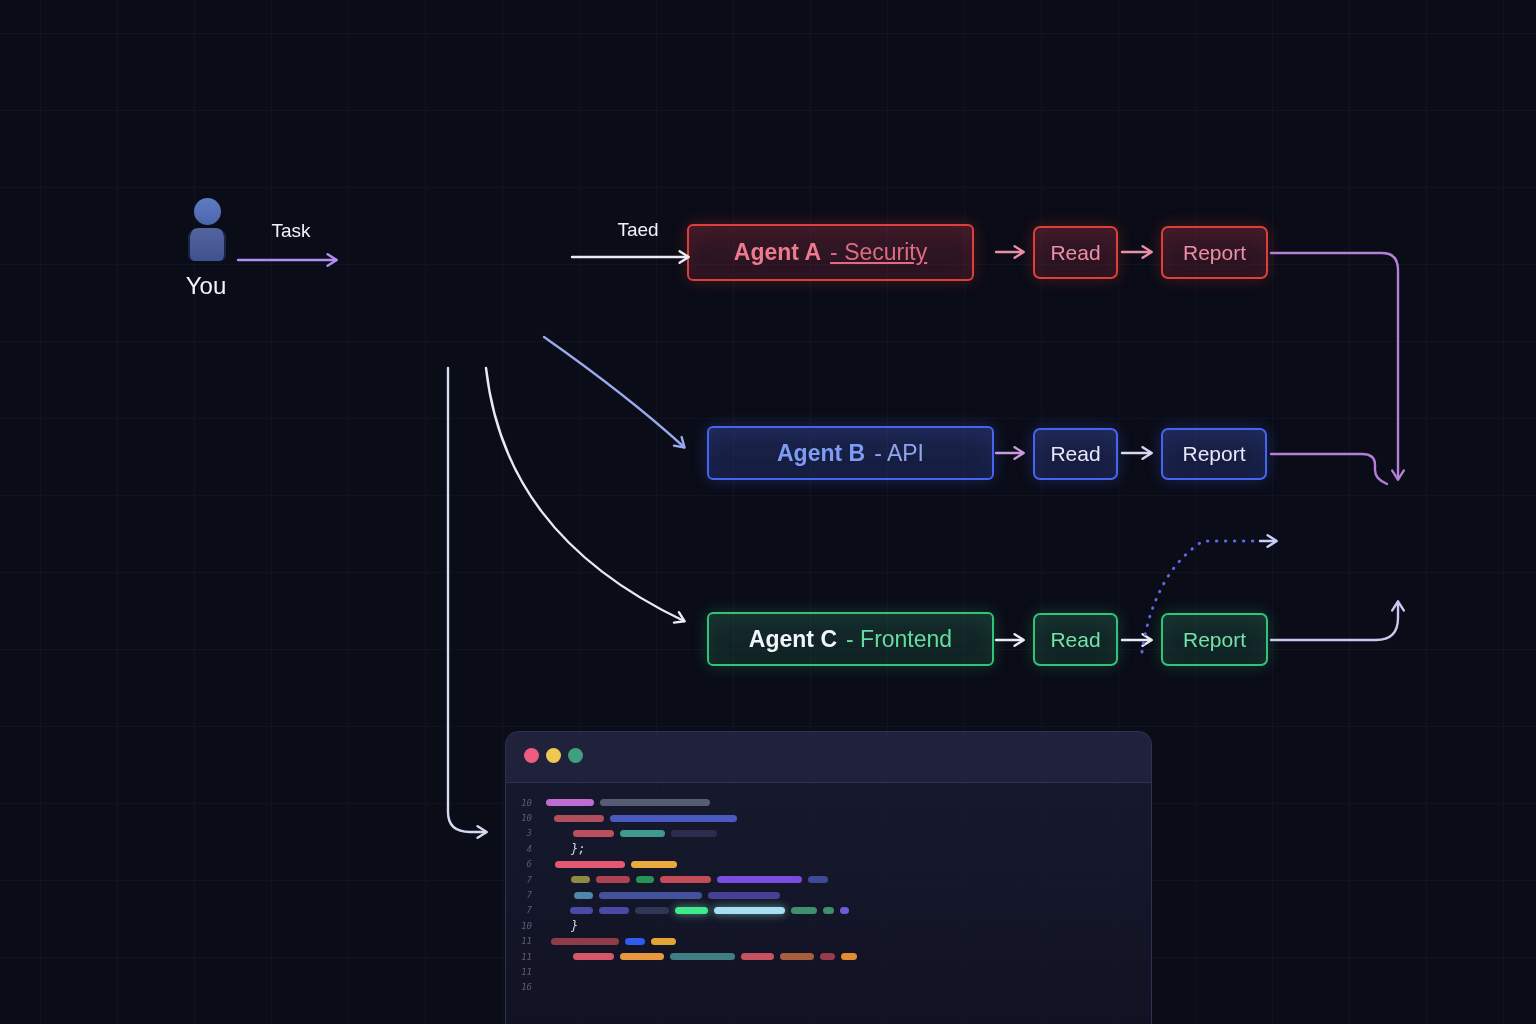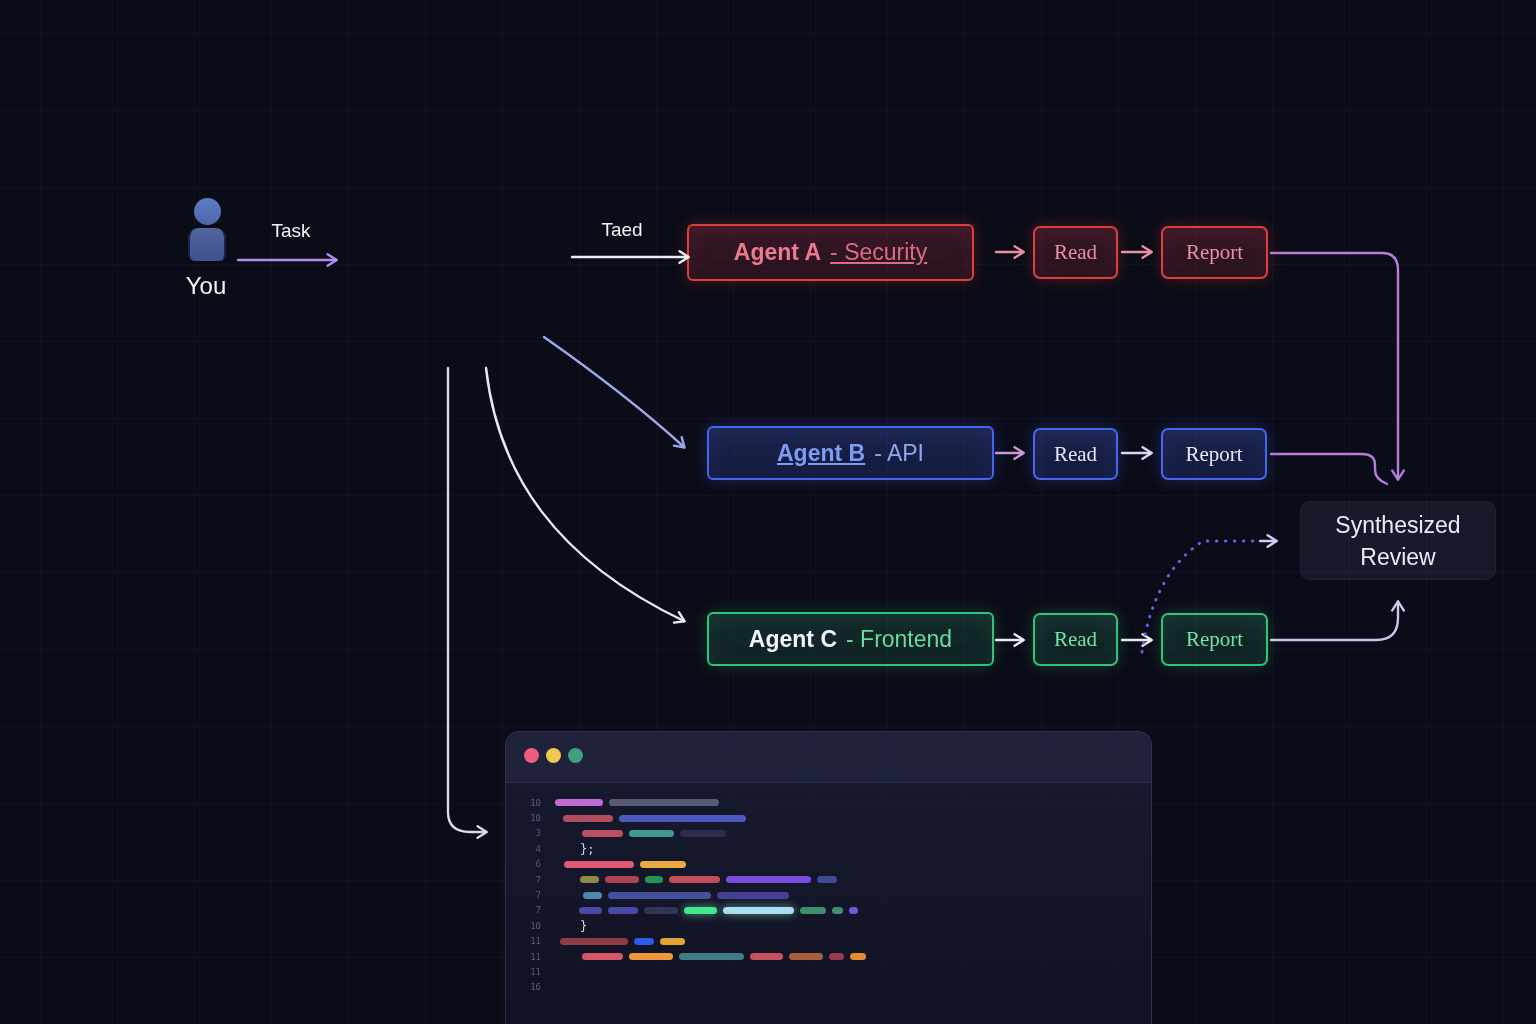--- a/index.html
+++ b/index.html
@@ -20,75 +20,75 @@
   .user-icon{position:absolute;left:188px;top:198px;width:38px;height:64px;}
   .u-head{position:absolute;left:6px;top:0;width:27px;height:27px;border-radius:50%;
     background:linear-gradient(180deg,#5d7cc4,#4c66ab);}
   .u-body{position:absolute;left:0;top:30px;width:38px;height:33px;border-radius:11px 11px 7px 7px;
     background:linear-gradient(180deg,#53659f,#3f5190);
     box-shadow:inset 8px 0 0 -6px rgba(15,22,50,.8), inset -8px 0 0 -6px rgba(15,22,50,.8);}
   .user-label{position:absolute;left:156px;top:272px;width:100px;text-align:center;font-size:24px;color:#f2f4fc;}
 
   .lbl{position:absolute;font-size:19px;color:#f0f2fa;text-align:center;}
   .task-lbl{left:241px;top:220px;width:100px;}
-  .taed-lbl{left:572px;top:219px;width:100px;}
+  .taed-lbl{left:588px;top:219px;width:100px;}
 
   
   .circle{
     position:absolute;left:363px;top:164px;width:198px;height:198px;border-radius:50%;
     border:3px solid #7b5ccc;
     background:radial-gradient(circle at 50% 22%, #4a3a70 0%, #3b2e5c 45%, #27203f 100%);
     box-shadow:0 0 55px 8px rgba(122,92,205,0.28), inset 0 -20px 40px rgba(10,10,25,0.45);
     display:flex;flex-direction:column;align-items:center;justify-content:center;
     font-size:23px;line-height:34px;color:#f3f4fb;z-index:2;
   }
 
   
   .agent-box{position:absolute;width:283px;display:flex;align-items:center;justify-content:center;
     border-radius:6px;font-size:23px;z-index:2;}
   .agent-box .an{font-weight:bold;}
   .agent-box .ad{margin-left:9px;}
   .small-box{position:absolute;display:flex;align-items:center;justify-content:center;
-    border-radius:7px;font-size:21px;z-index:2;font-family:Liberation Serif, serif;}
+    border-radius:7px;font-size:21px;z-index:2;}
 
   .box-a{border:2.5px solid #dd3f3a;background:linear-gradient(180deg,rgba(150,48,72,.34),rgba(96,32,52,.30));
     box-shadow:0 0 16px rgba(221,63,58,.28), inset 0 0 22px rgba(221,63,58,.10);}
   .box-b{border:2.5px solid #4565ee;background:linear-gradient(180deg,rgba(64,86,186,.34),rgba(42,58,140,.30));
     box-shadow:0 0 16px rgba(69,101,238,.30), inset 0 0 22px rgba(69,101,238,.12);}
   .box-c{border:2.5px solid #32c379;background:linear-gradient(180deg,rgba(44,112,88,.32),rgba(28,74,60,.30));
     box-shadow:0 0 16px rgba(50,195,121,.25), inset 0 0 22px rgba(50,195,121,.10);text-align:center;}
 
   .a-agent{left:687px;top:224px;height:53px;}
   .a-read {left:1033px;top:226px;width:81px;height:49px;}
   .a-report{left:1161px;top:226px;width:103px;height:49px;}
   .b-agent{left:707px;top:426px;height:50px;}
   .b-read {left:1033px;top:428px;width:81px;height:48px;}
   .b-report{left:1161px;top:428px;width:102px;height:48px;}
   .c-agent{left:707px;top:612px;height:50px;}
   .c-read {left:1033px;top:613px;width:81px;height:49px;}
   .c-report{left:1161px;top:613px;width:103px;height:49px;}
 
   .txt-a-name{color:#ee7a8e;} .txt-a-rest{color:#e06a80;text-decoration:underline;} .txt-a-small{color:#ef8fa5;}
-  .txt-b-name{color:#7f9cf5;text-decoration:underline;} .txt-b-rest{color:#8fa6ef;} .txt-b-small{color:#e8e6f8;}
+  .txt-b-name{color:#7f9cf5;} .txt-b-rest{color:#8fa6ef;} .txt-b-small{color:#e8e6f8;}
   .txt-c-name{color:#f2f5fa;} .txt-c-rest{color:#64dd9e;} .txt-c-small{color:#70e5a8;}
 
   
   .synth{position:absolute;left:1300px;top:501px;width:196px;height:79px;border-radius:10px;
     background:rgba(150,160,215,0.10);box-shadow:inset 0 0 0 1px rgba(190,200,255,0.05);
     display:flex;flex-direction:column;align-items:center;justify-content:center;
     font-size:23px;line-height:32px;color:#eaedf8;z-index:2;}
 
   
   .editor{position:absolute;left:505px;top:731px;width:645px;height:293px;
     border-radius:14px 14px 0 0;border:1px solid #2e3254;border-bottom:none;
     background:linear-gradient(180deg,rgba(34,37,66,0.55),rgba(18,20,38,0.85));z-index:2;}
   .titlebar{height:50px;border-radius:13px 13px 0 0;background:rgba(48,52,86,0.35);
     border-bottom:1px solid #2c3054;display:flex;align-items:center;padding-left:18px;}
   .tl-dot{width:15px;height:15px;border-radius:50%;margin-right:7px;display:inline-block;}
-  .code{padding:12px 0 0 9px;}
+  .code{padding:12px 0 0 0;font-style:italic;}
   .code-line{display:flex;align-items:center;height:15.4px;}
   .line-num{width:26px;text-align:right;margin-right:14px;font-size:9px;color:#565c80;
     font-family:"DejaVu Sans Mono",monospace;flex:none;}
   .line-body{display:flex;align-items:center;gap:6px;}
   .tok{height:7px;border-radius:4px;display:inline-block;flex:none;}
   .tok.glow{box-shadow:0 0 9px 1px rgba(140,240,200,0.45);}
   .code-glyph{font-family:"DejaVu Sans Mono",monospace;font-size:12px;color:#d8dcea;}
 </style>
 </head>
 <body>
@@ -188,24 +188,20 @@
     <span class="an txt-c-name">Agent C</span>
     <span class="ad txt-c-rest">- Frontend</span>
   </div>
   <div class="small-box box-c c-read txt-c-small">
     <span>Read</span>
   </div>
   <div class="small-box box-c c-report txt-c-small">
     <span>Report</span>
   </div>
 
-  <div class="synth">
-    <div>Synthesized</div>
-    <div>Review</div>
-  </div>
 
   <div class="editor">
     <div class="titlebar">
       <div class="dots"><span class="tl-dot" style="background: rgb(238, 93, 128);"></span><span class="tl-dot" style="background: rgb(238, 200, 80);"></span><span class="tl-dot" style="background: rgb(63, 159, 126);"></span></div>
     </div>
     <div class="code">
         <div class="code-line">
           <span class="line-num">10</span>
           <span class="line-body" style="padding-left: 0px;">
             <span class="tok" style="background: rgb(192, 108, 212); width: 48px;"></span>

